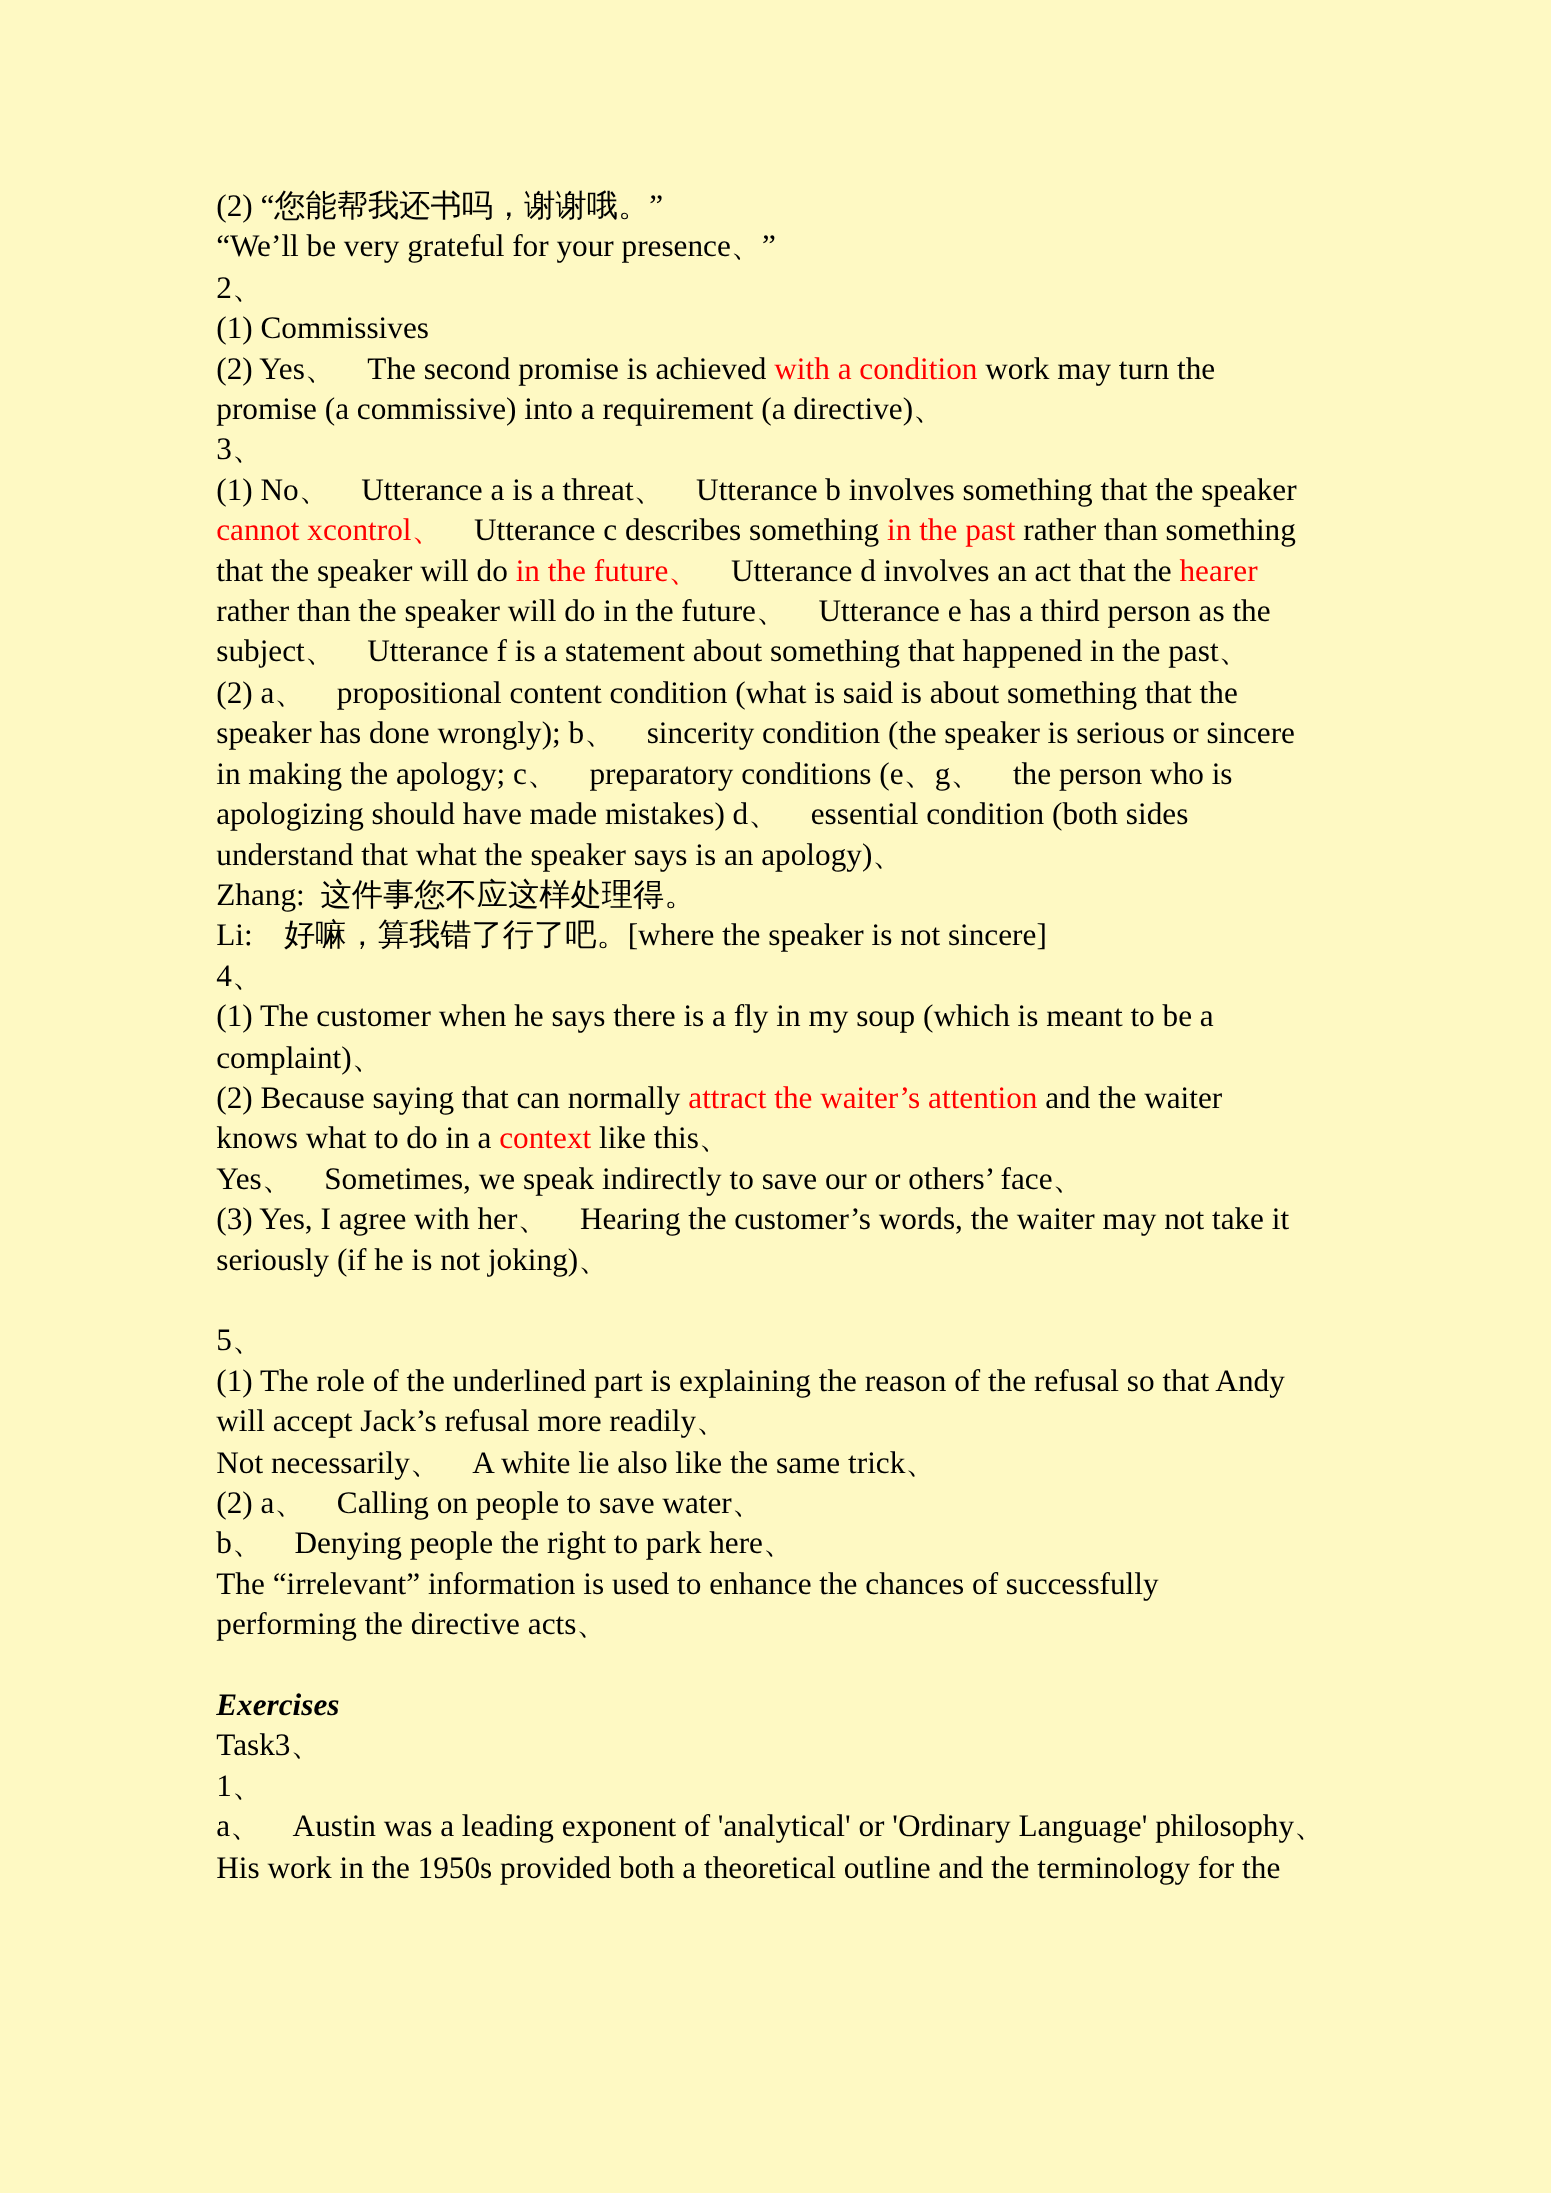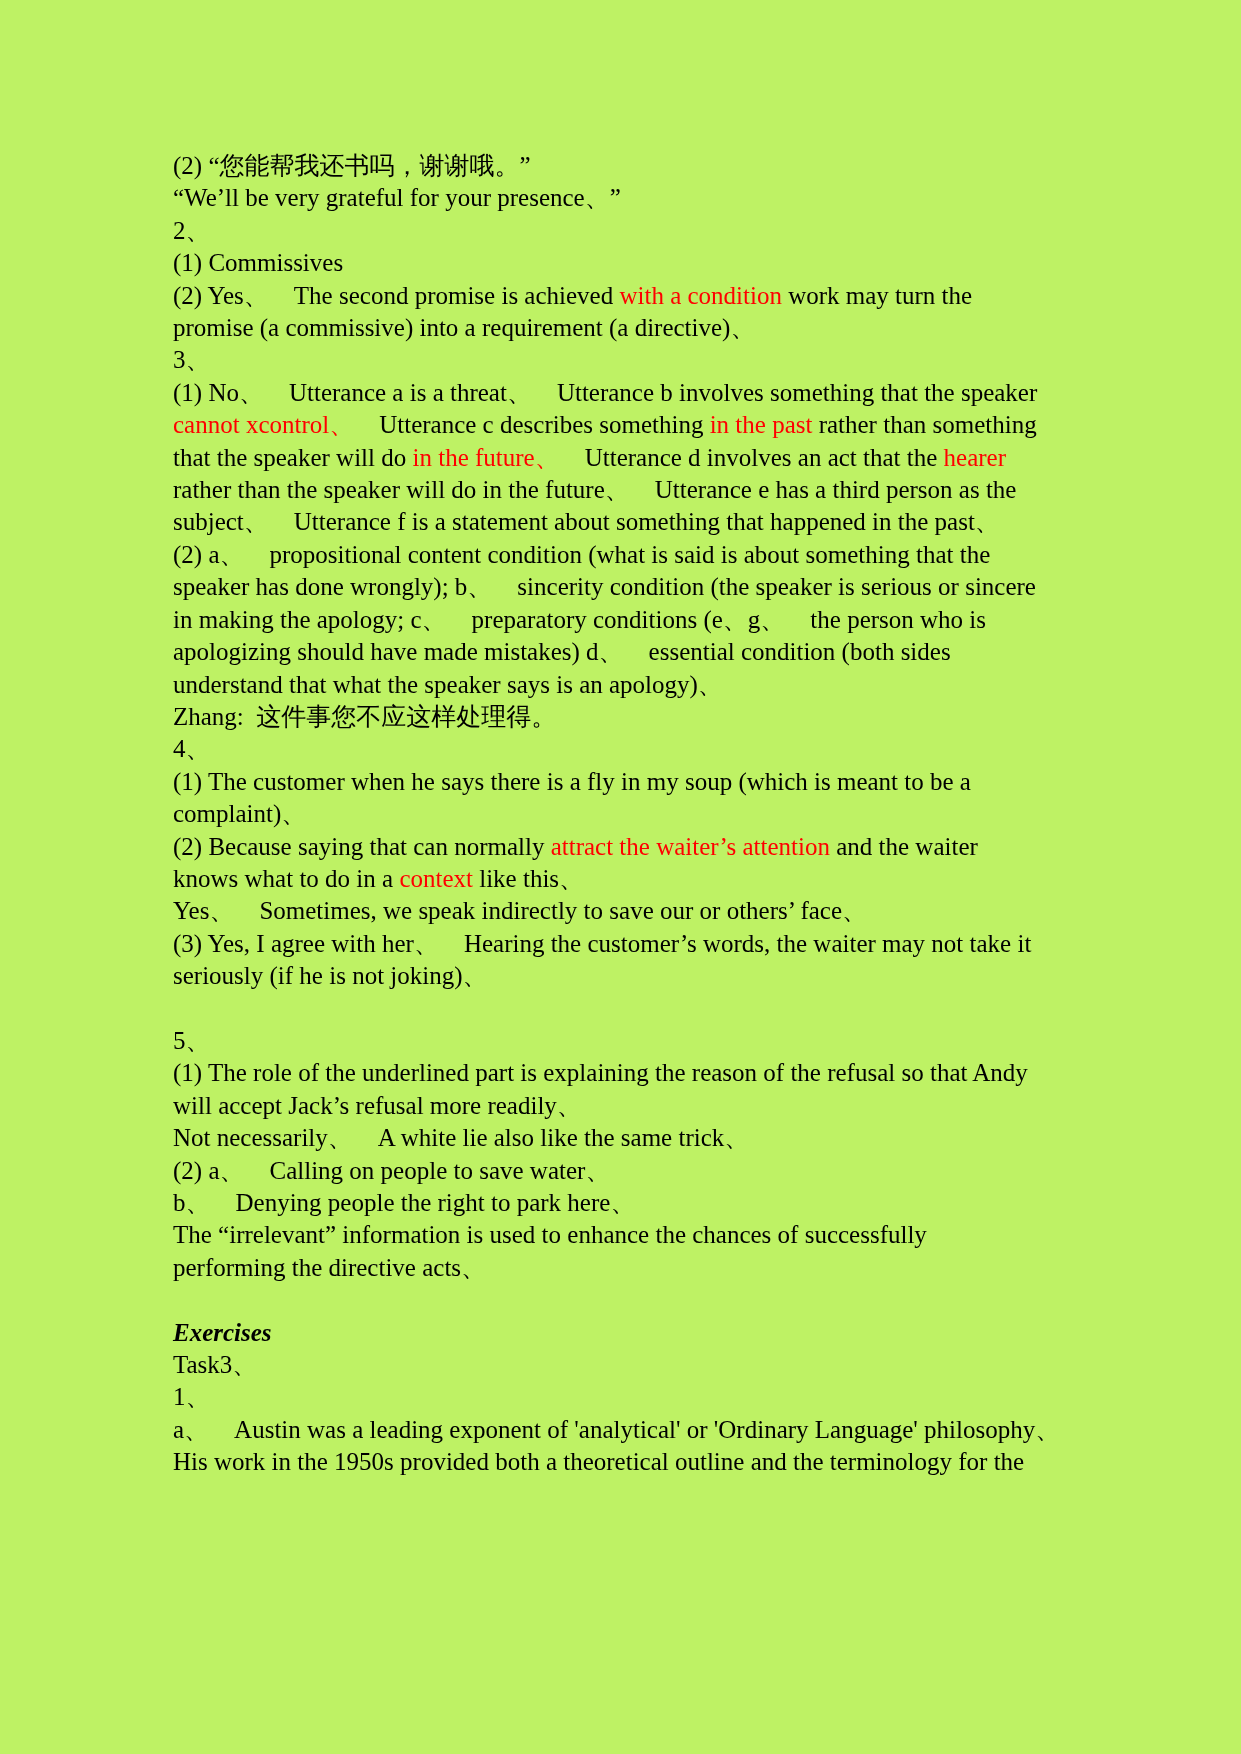--- a/index.html
+++ b/index.html
@@ -32,40 +32,41 @@
     color: var(--accent-red, #ff0000);
   }
   .run-bold {
     font-weight: bold;
     font-style: italic;
   }
 </style>
 </head>
 <body>
 
-<div class="page" style="background: #bef264; color: rgb(0, 0, 0);">
+<div class="page" style="background: #fef9c3; color: rgb(0, 0, 0);">
   <div class="content">
       <div class="line"><span>(2) “您能帮我还书吗，谢谢哦。”</span></div>
       <div class="line"><span>“We’ll be very grateful for your presence、”</span></div>
       <div class="line"><span>2、</span></div>
       <div class="line"><span>(1) Commissives</span></div>
       <div class="line"><span>(2) Yes、　The second promise is achieved </span><span class="run-red">with a condition</span><span> work may turn the</span></div>
       <div class="line"><span>promise (a commissive) into a requirement (a directive)、</span></div>
       <div class="line"><span>3、</span></div>
       <div class="line"><span>(1) No、　Utterance a is a threat、　Utterance b involves something that the speaker</span></div>
       <div class="line"><span class="run-red">cannot xcontrol、</span><span>　Utterance c describes something </span><span class="run-red">in the past</span><span> rather than something</span></div>
       <div class="line"><span>that the speaker will do </span><span class="run-red">in the future、</span><span>　Utterance d involves an act that the </span><span class="run-red">hearer</span></div>
       <div class="line"><span>rather than the speaker will do in the future、　Utterance e has a third person as the</span></div>
       <div class="line"><span>subject、　Utterance f is a statement about something that happened in the past、</span></div>
       <div class="line"><span>(2) a、　propositional content condition (what is said is about something that the</span></div>
       <div class="line"><span>speaker has done wrongly); b、　sincerity condition (the speaker is serious or sincere</span></div>
       <div class="line"><span>in making the apology; c、　preparatory conditions (e、g、　the person who is</span></div>
       <div class="line"><span>apologizing should have made mistakes) d、　essential condition (both sides</span></div>
       <div class="line"><span>understand that what the speaker says is an apology)、</span></div>
       <div class="line"><span>Zhang:  这件事您不应这样处理得。</span></div>
+      <div class="line"><span>Li:　好嘛，算我错了行了吧。[where the speaker is not sincere]</span></div>
       <div class="line"><span>4、</span></div>
       <div class="line"><span>(1) The customer when he says there is a fly in my soup (which is meant to be a</span></div>
       <div class="line"><span>complaint)、</span></div>
       <div class="line"><span>(2) Because saying that can normally </span><span class="run-red">attract the waiter’s attention</span><span> and the waiter</span></div>
       <div class="line"><span>knows what to do in a </span><span class="run-red">context</span><span> like this、</span></div>
       <div class="line"><span>Yes、　Sometimes, we speak indirectly to save our or others’ face、</span></div>
       <div class="line"><span>(3) Yes, I agree with her、　Hearing the customer’s words, the waiter may not take it</span></div>
       <div class="line"><span>seriously (if he is not joking)、</span></div>
       <div class="line">&nbsp;</div>
       <div class="line"><span>5、</span></div>

